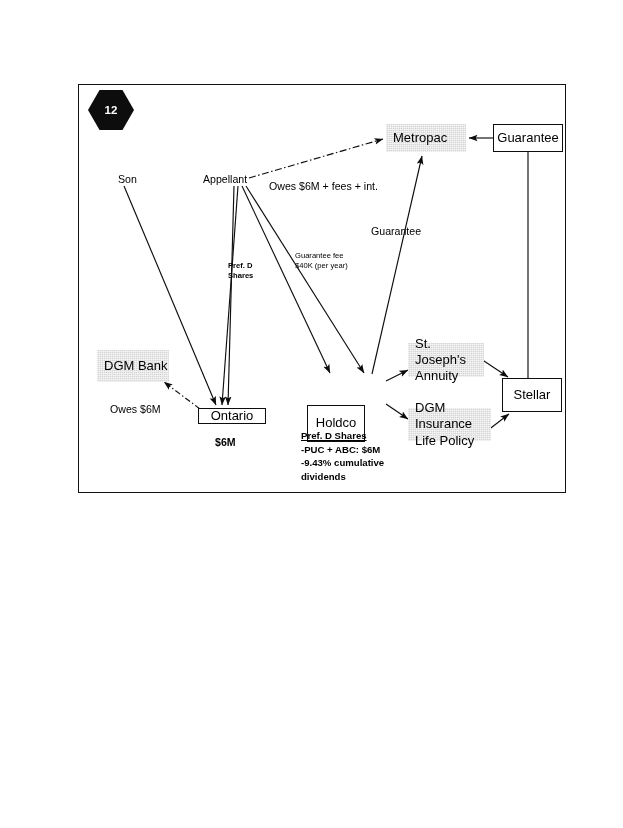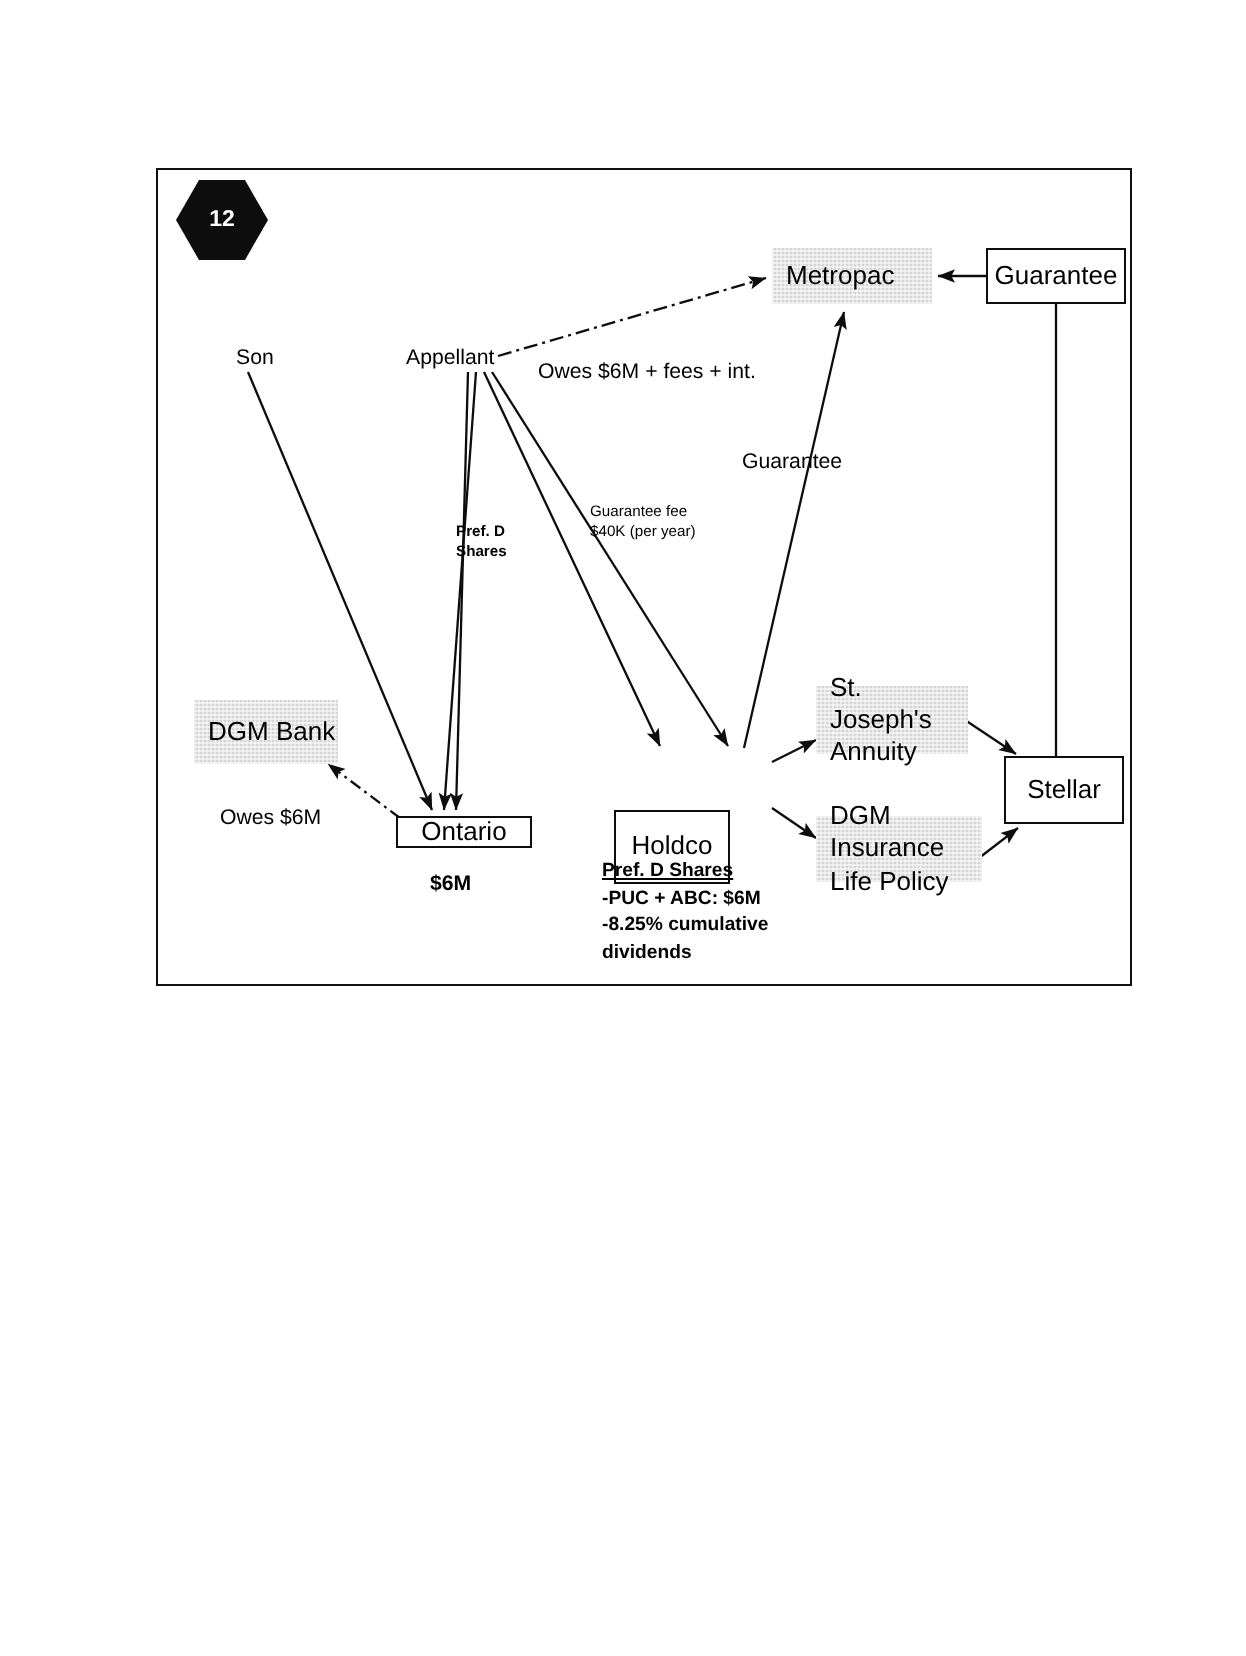--- a/index.html
+++ b/index.html
@@ -203,17 +203,17 @@
   <div class="label small bold" style="left: 228px; top: 261px; white-space: pre-line;">Pref. D
 Shares</div>
 
   <div class="label" style="left:110px; top:403px;">Owes $6M</div>
 
   <div class="label bold" style="left:215px; top:436px;">$6M</div>
 
   <div id="notes-block">
     <div class="hdr">Pref. D Shares</div>
     <div>-PUC + ABC: $6M</div>
-    <div>-8.25% cumulative</div>
+    <div>-9.43% cumulative</div>
     <div>dividends</div>
   </div>
 
 </div>
 
 </body></html>

